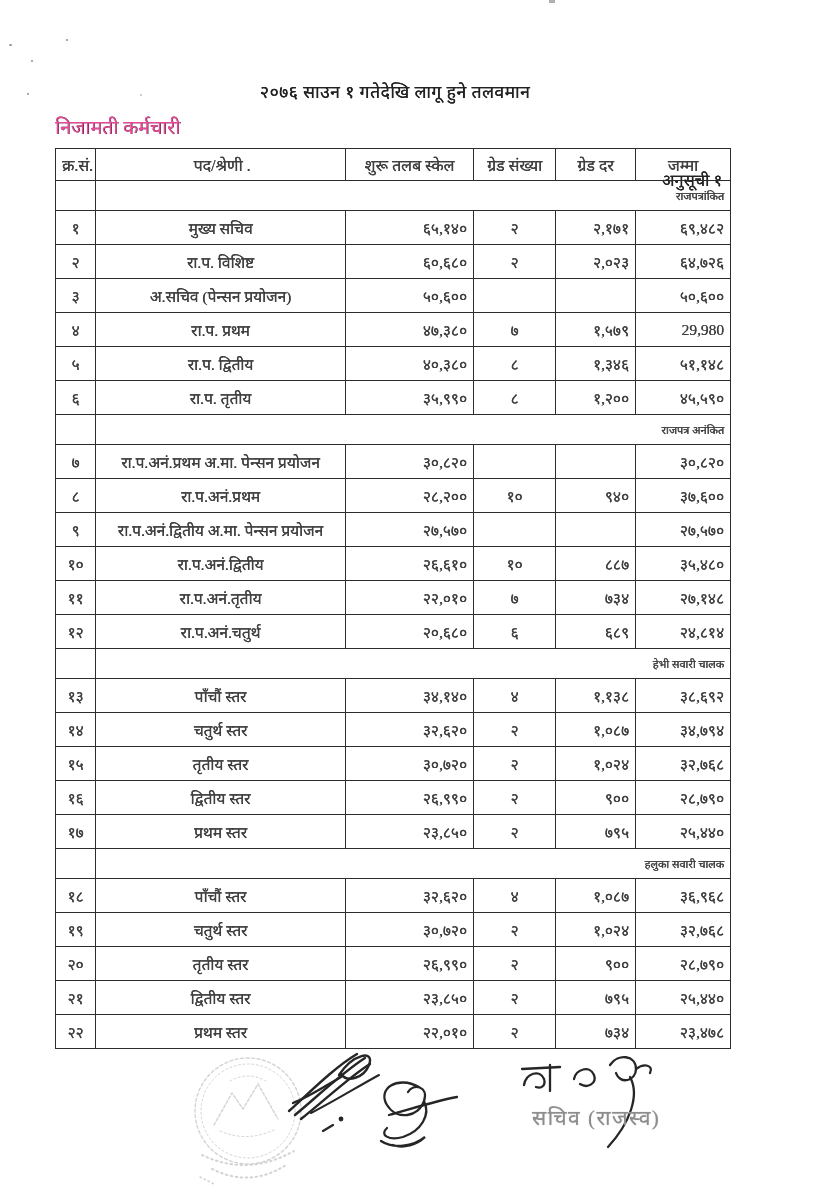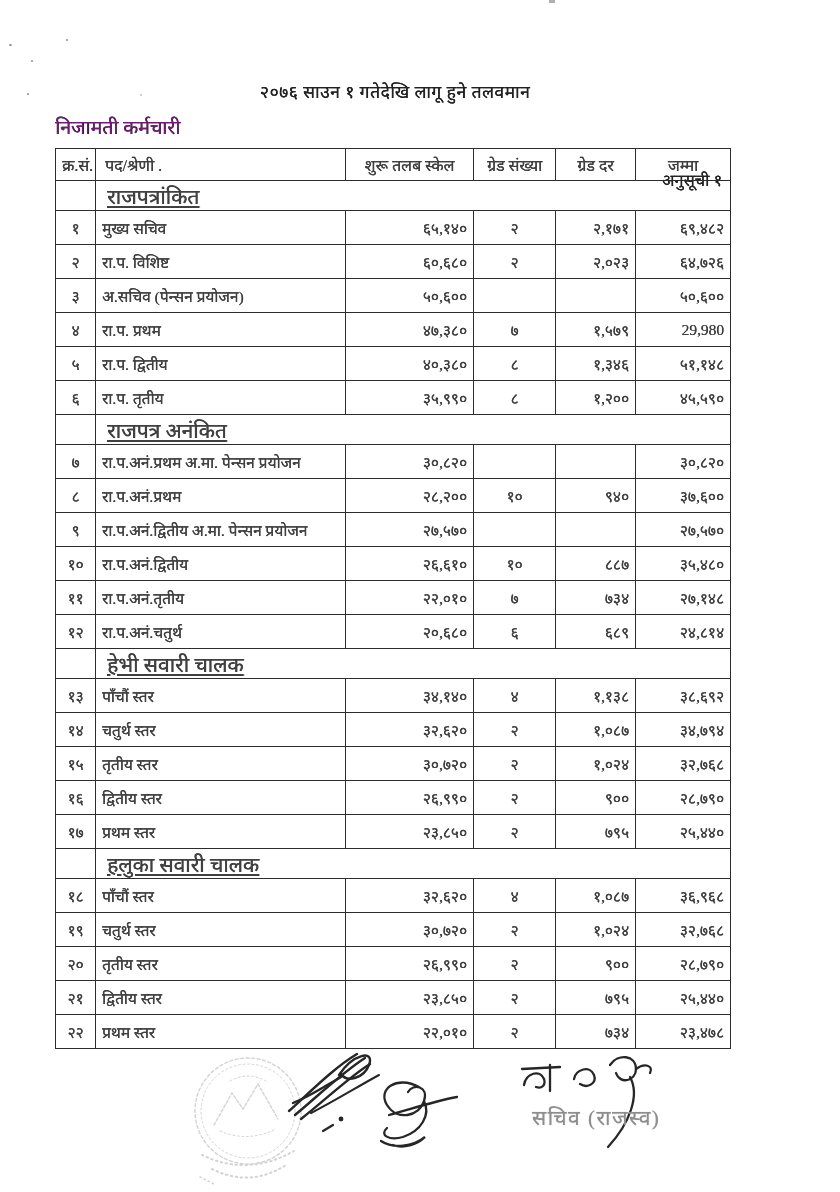--- a/index.html
+++ b/index.html
@@ -14,50 +14,49 @@
   }
   .speck { position: absolute; background: #8f8f8f; border-radius: 50%; }
 
   .doc-title {
     position: absolute; left: 0; top: 79px; width: 790px;
     text-align: center; font-size: 17.5px; letter-spacing: 0.5px;
     color: #222; text-shadow: 0.3px 0 0 #222;
   }
   .subhead-left {
     position: absolute; left: 55px; top: 113px;
-    font-size: 19.5px; color: #701a75; text-shadow: 0.4px 0 0 #1a1a1a;
+    font-size: 19.5px; color: #ec4899; text-shadow: 0.4px 0 0 #1a1a1a;
   }
   .subhead-right {
     position: absolute; top: 128px; left: 55px; width: 667px;
     text-align: right; font-size: 16.5px; color: #222; text-shadow: 0.3px 0 0 #222; margin-top: 40px;
   }
 
   table.salary {
     position: absolute; left: 55px; top: 148px;
     width: 675px; border-collapse: collapse; table-layout: fixed;
     font-size: 15.5px; color: #404040;
   }
   table.salary th, table.salary td {
     border: 1.6px solid #2c2c2c;
     padding: 0 6px;
     text-shadow: 0.25px 0 0 currentColor;
     overflow: hidden; white-space: nowrap;
   }
   table.salary thead tr { height: 32px; }
   table.salary thead th { font-weight: normal; text-align: center; font-size: 16px; }
-  table.salary thead th.h-post { text-align: left; padding-left: 9px; }
+  table.salary thead th.h-post { text-align: center; padding-left: 9px; }
   tr.section-row { height: 30px; }
   tr.section-row td.section-title {
-    text-align: left; padding-left: 11px; font-size: 21px;
+    text-align: right; padding-left: 11px; font-size: 11px;
     text-shadow: 0.45px 0 0 currentColor;
-    text-decoration: underline;
   }
   tr.data-row { height: 34px; }
   td.c-sn { text-align: center; }
-  td.c-post { text-align: left; padding-left: 10px; }
+  td.c-post { text-align: center; padding-left: 10px; }
   td.c-num { text-align: right; padding-right: 12px; }
   td.c-center { text-align: center; }
   td.c-total { padding-right: 9px; }
 
   .footer-zone { position: absolute; left: 0; top: 1043px; width: 825px; height: 149px; font-family: Liberation Serif, serif; }
   .stamp { position: absolute; left: 170px; top: 8px; opacity: 0.55; }
   .sig { position: absolute; }
   .sig-1 { left: 283px; top: 2px; }
   .sig-2 { left: 367px; top: 30px; }
   .sig-3 { left: 518px; top: 8px; }

